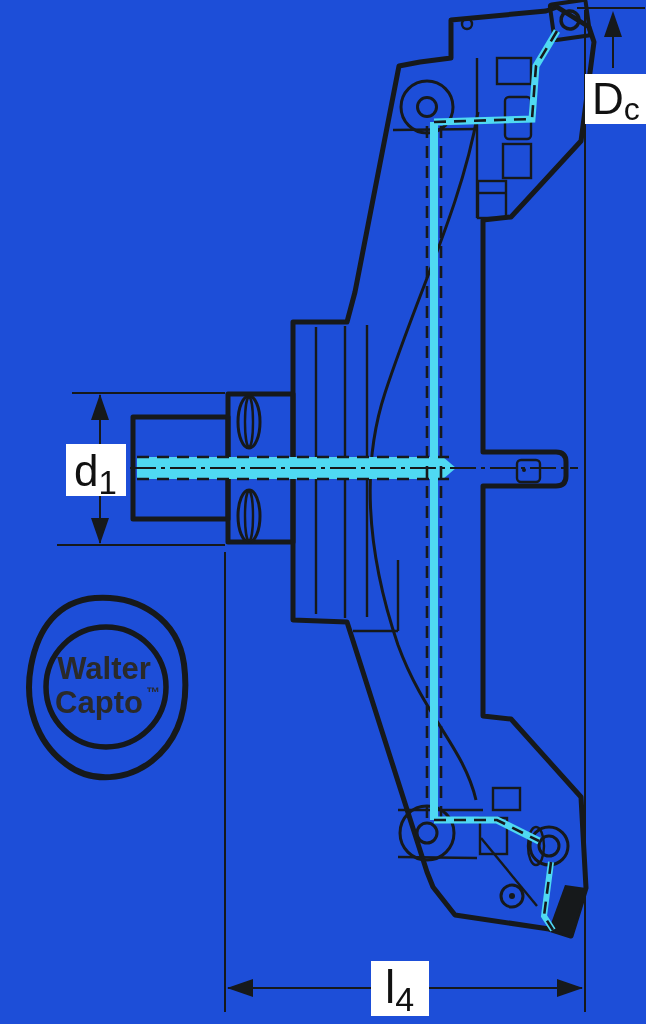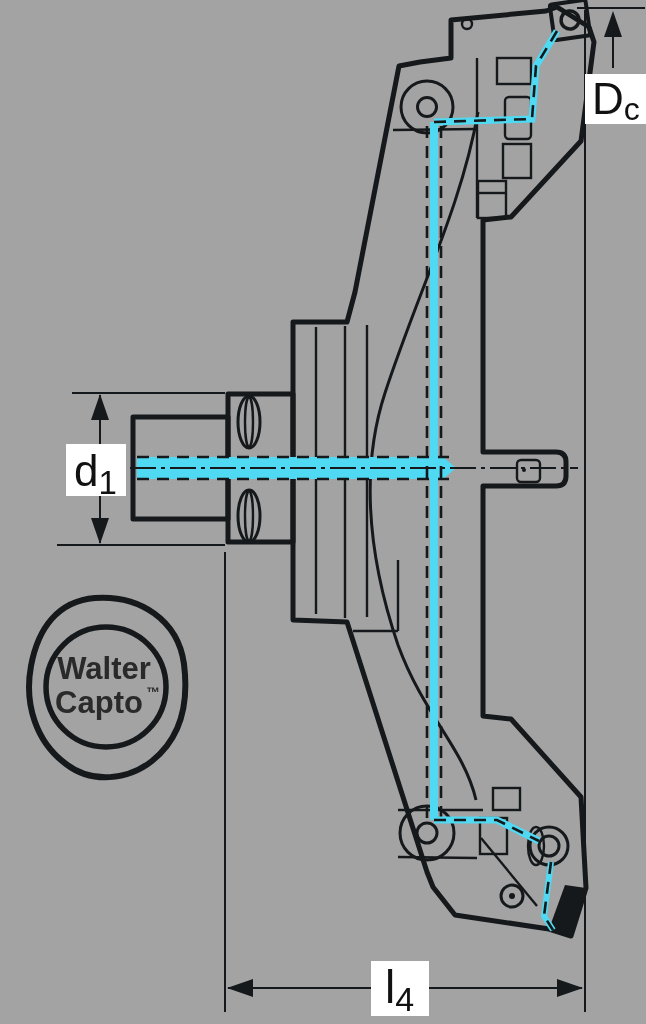--- a/index.html
+++ b/index.html
@@ -1,16 +1,16 @@
 <!DOCTYPE html>
 <html><head>
 <meta charset="utf-8">
 <style>
   html,body{margin:0;padding:0;background:#ffffff;}
-  .stage{position:relative;width:646px;height:1024px;background:#a3a3a3;overflow:hidden;
+  .stage{position:relative;width:646px;height:1024px;background:#1d4ed8;overflow:hidden;
          font-family:"Liberation Sans", sans-serif;}
   svg{display:block;}
   .outline{stroke:#16191b;fill:none;}
   .thick{stroke-width:5;stroke-linejoin:round;stroke-linecap:round;}
   .med{stroke-width:3;}
   .thin{stroke-width:2.4;}
   .dash{stroke:#16191b;stroke-width:2.6;fill:none;stroke-dasharray:12 8;}
   .cyanline{fill:none;stroke-linecap:butt;}
   .dimline{stroke:#16191b;stroke-width:2;fill:none;}
   .dimfill{fill:#16191b;stroke:none;}

